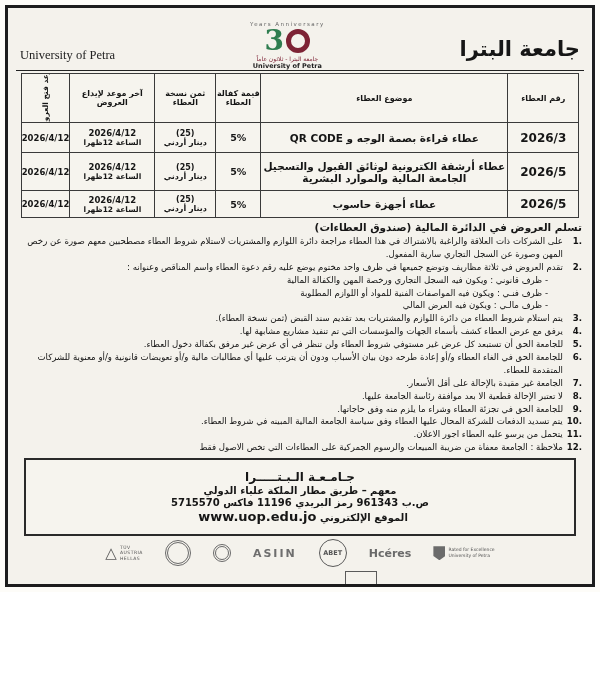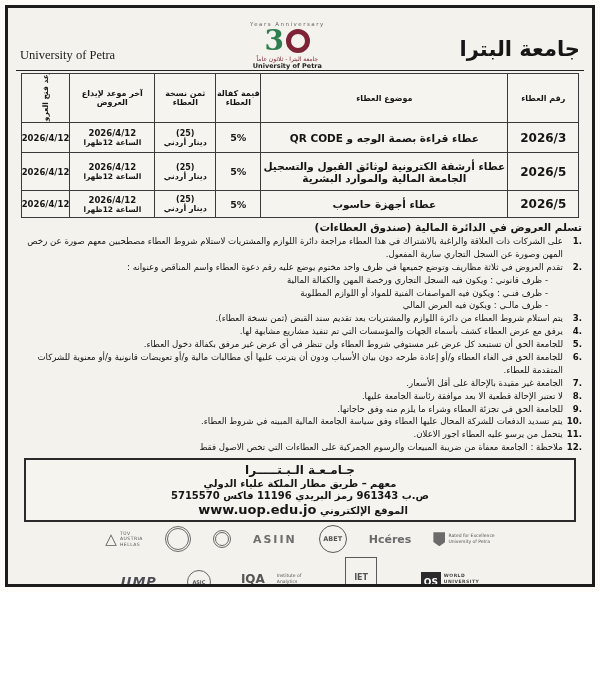--- a/index.html
+++ b/index.html
@@ -46,21 +46,21 @@
 
   
   .conds{direction:rtl;font-size:8.6px;line-height:1.5;margin:0 2px;color:#121212;}
   .cond{display:flex;gap:4px;}
   .cond-num{font-weight:bold;min-width:15px;direction:ltr;text-align:right;flex:0 0 auto;}
   .cond-text{flex:1;}
   .subs{margin-right:34px;}
   .sub{line-height:1.5;}
 
   
-  .fbox{border:2px solid #2a2a2a;width:552px;margin:4px auto 3px;text-align:center;direction:rtl;padding:3px 4px;background:#f6f4ee;box-sizing:border-box;}
+  .fbox{border:2px solid #2a2a2a;width:552px;margin:4px auto 3px;text-align:center;direction:rtl;padding:10px 4px;background:#f6f4ee;box-sizing:border-box;}
   .fbox .l1{font-size:12px;font-weight:bold;letter-spacing:6px;}
   .fbox .l2{font-size:10px;font-weight:bold;margin-top:1px;}
   .fbox .l3{font-size:10px;font-weight:bold;margin-top:1px;}
   .fbox .l4{font-size:10px;font-weight:bold;margin-top:1px;}
   .fbox .url{direction:ltr;display:inline-block;font-size:13px;margin-left:6px;}
 
   
   .logos{margin-top:2px;color:#5a5a5a;}
   .lrow{display:flex;justify-content:center;align-items:center;gap:22px;}
   .lrow2{display:flex;justify-content:center;align-items:center;gap:30px;margin-top:4px;}

